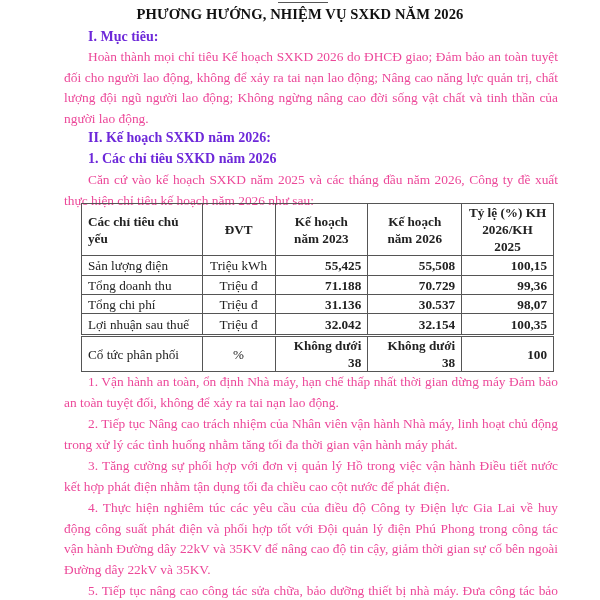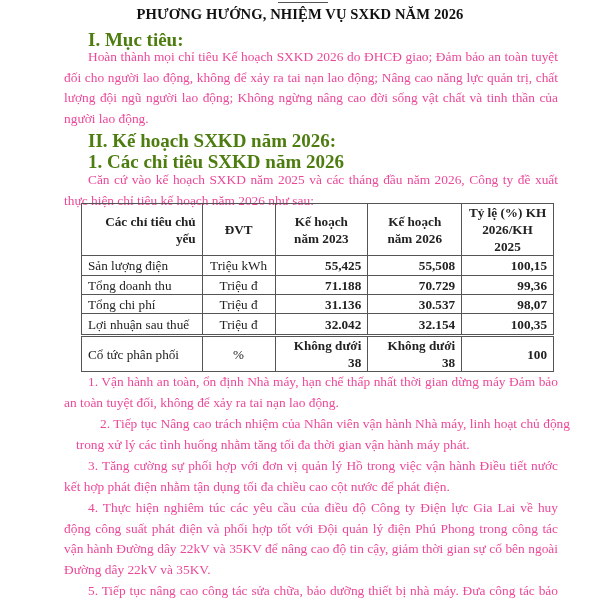--- a/index.html
+++ b/index.html
@@ -12,36 +12,36 @@
   }
   .page { position: absolute; left: 0; top: 0; width: 600px; height: 464px; }
   .top-rule {
     position: absolute; left: 278px; top: 2px; width: 50px; height: 1px; background: #555;
   }
   .title {
     position: absolute; left: 0; top: 6px; width: 600px; text-align: center;
     font-weight: bold; font-size: 14.6px; letter-spacing: 0.1px; color: #111;
   }
   .h {
-    position: absolute; font-weight: bold; font-size: 19px; color: #4d7c0f;
+    position: absolute; font-weight: bold; font-size: 14px; color: #6d28d9;
   }
   .para {
     position: absolute; left: 64px; width: 494px;
     font-size: 13.4px; line-height: 20.5px; text-align: justify; color: #ec4899;
   }
   .para .indent { display: inline-block; width: 24px; }
   table.kpi {
     position: absolute; left: 81px; top: 203px; width: 473px;
     border-collapse: collapse; font-size: 13.2px; color: #222;
   }
   table.kpi th, table.kpi td {
     border: 1px solid #555; padding: 0 6px; height: 18px; line-height: 17px;
   }
   table.kpi th { font-weight: bold; height: 38px; line-height: 17px; text-align: center; }
-  table.kpi th.c0 { text-align: right; }
+  table.kpi th.c0 { text-align: left; }
   table.kpi td.c0 { text-align: left; }
   table.kpi td.c1 { text-align: center; margin-top: 48px; }
   table.kpi td.num { text-align: right; font-weight: bold; }
   table.kpi tr.r0 td { height: 19px; }
   table.kpi tr.r3 td { height: 20px; }
   table.kpi tr.r4 td { height: 20px; }
   table.kpi tr.gap td { border-top: 3px double #555; }
   col.w0 { width: 121px; } col.w1 { width: 73px; } col.w2 { width: 93px; } col.w3 { width: 94px; } col.w4 { width: 92px; }
 </style>
 </head>
@@ -109,18 +109,18 @@
         <td class="c1">%</td>
         <td class="num">Không dưới 38</td>
         <td class="num">Không dưới 38</td>
         <td class="num">100</td>
       </tr>
     </tbody>
   </table>
 
 
   <div class="para" style="top:372px;"><span class="indent"></span><span>1. Vận hành an toàn, ổn định Nhà máy, hạn chế thấp nhất thời gian dừng máy Đảm bảo an toàn tuyệt đối, không để xảy ra tai nạn lao động.</span></div>
-  <div class="para" style="top: 414px; margin-left: 12px;"><span class="indent"></span><span>2. Tiếp tục Nâng cao trách nhiệm của Nhân viên vận hành Nhà máy, linh hoạt chủ động trong xử lý các tình huống nhằm tăng tối đa thời gian vận hành máy phát.</span></div>
+  <div class="para" style="top: 414px;"><span class="indent"></span><span>2. Tiếp tục Nâng cao trách nhiệm của Nhân viên vận hành Nhà máy, linh hoạt chủ động trong xử lý các tình huống nhằm tăng tối đa thời gian vận hành máy phát.</span></div>
   <div class="para" style="top: 456px;"><span class="indent"></span><span>3. Tăng cường sự phối hợp với đơn vị quản lý Hồ trong việc vận hành Điều tiết nước kết hợp phát điện nhằm tận dụng tối đa chiều cao cột nước để phát điện.</span></div>
   <div class="para" style="top: 498px;"><span class="indent"></span><span>4. Thực hiện nghiêm túc các yêu cầu của điều độ Công ty Điện lực Gia Lai về huy động công suất phát điện và phối hợp tốt với Đội quản lý điện Phú Phong trong công tác vận hành Đường dây 22kV và 35KV để nâng cao độ tin cậy, giảm thời gian sự cố bên ngoài Đường dây 22kV và 35KV.</span></div>
   <div class="para" style="top: 581px;"><span class="indent"></span><span>5. Tiếp tục nâng cao công tác sửa chữa, bảo dưỡng thiết bị nhà máy. Đưa công tác bảo trì dựa trên tình trạng thiết bị (Condition-Based Maintenance - CBM) cho toàn bộ nhà máy.</span></div>
 
 </div>
 
 </body></html>

